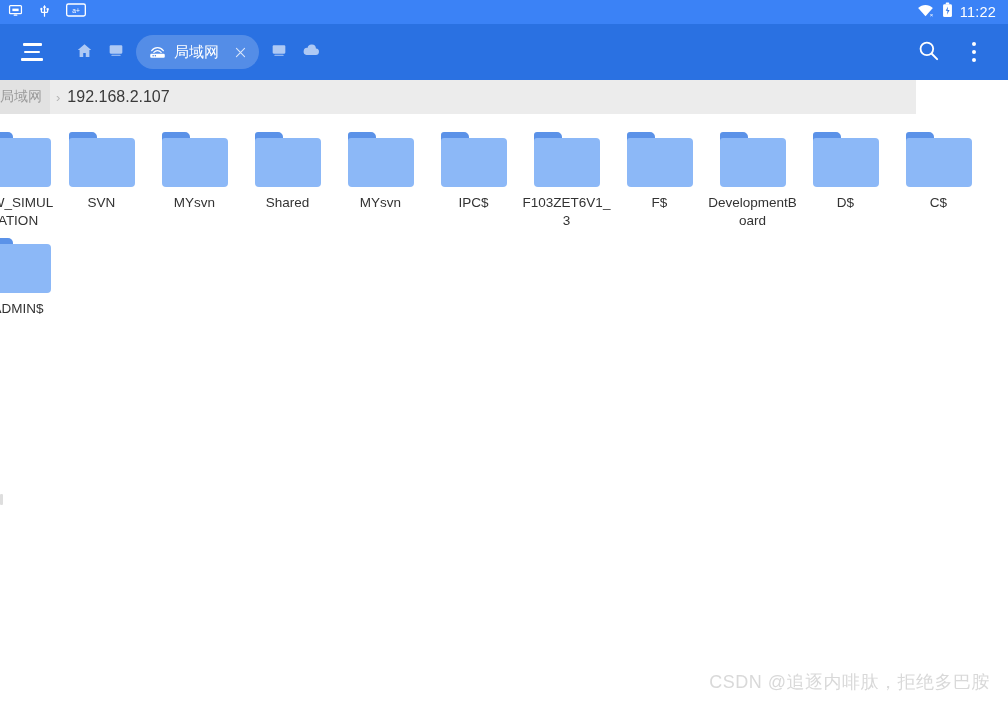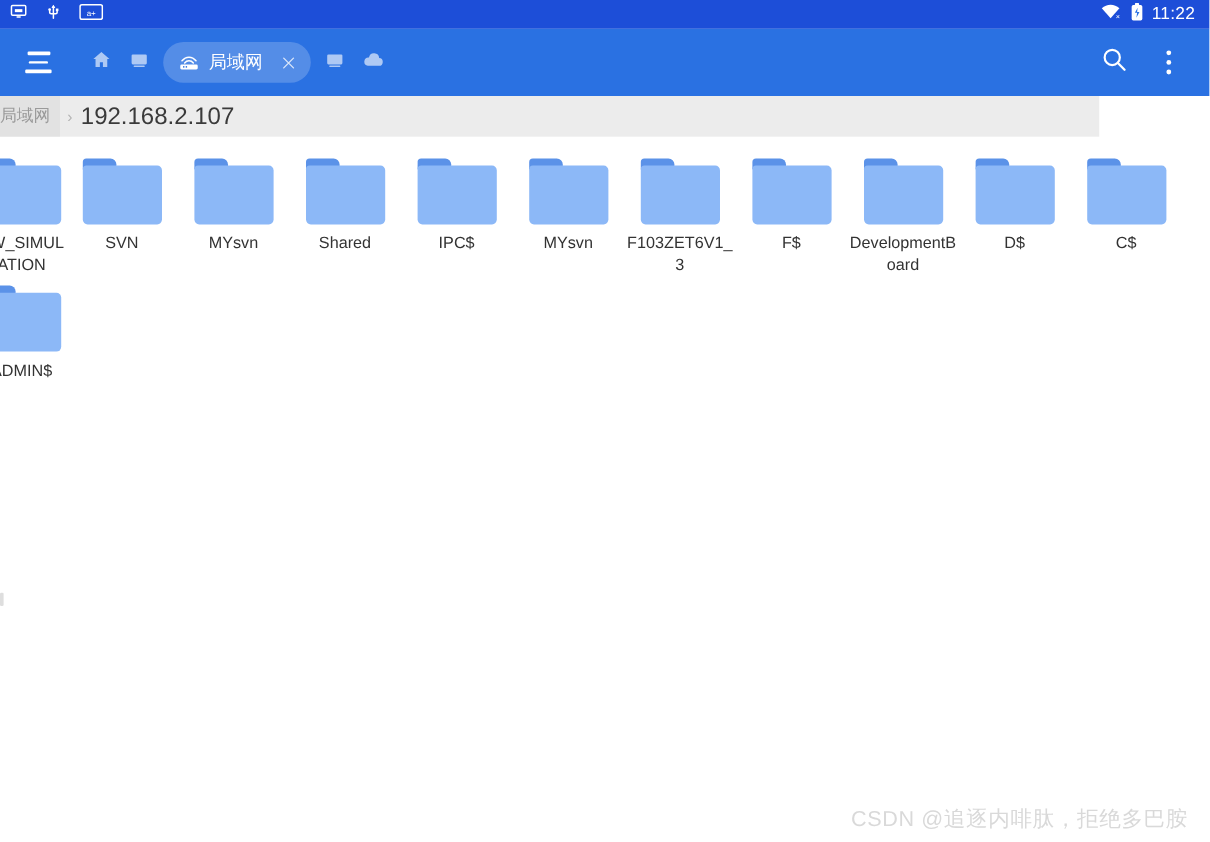--- a/index.html
+++ b/index.html
@@ -12,21 +12,21 @@
     height: 702px;
     overflow: hidden;
     font-family: "Liberation Sans", "DejaVu Sans", sans-serif;
     position: relative;
     -webkit-font-smoothing: antialiased;
   }
 
   
   .status-bar {
     height: 24px;
-    background: #1d4ed8;
+    background: #3b82f6;
     display: flex;
     align-items: center;
     justify-content: space-between;
     padding: 0 12px 0 8px;
     box-sizing: border-box;
   }
   .status-left {
     display: flex;
     align-items: center;
     gap: 14px;
@@ -174,21 +174,21 @@
     cursor: pointer;
   }
   .crumb-sep {
     color: #b4b4b4;
     font-size: 13px;
     padding: 0 7px 0 6px;
     user-select: none;
   }
   .crumb-current {
     color: #3a3a3a;
-    font-size: 20px;
+    font-size: 16px;
     cursor: pointer;
   }
 
   
   .grid {
     position: relative;
     background: #ffffff;
     padding-top: 10px;
   }
   .grid-row {
@@ -432,28 +432,28 @@
         <div class="tabtop"></div>
         <div class="body"></div>
       </div>
       <div class="cell-label">Shared</div>
     </div>
     <div class="cell">
       <div class="folder">
         <div class="tabtop"></div>
         <div class="body"></div>
       </div>
+      <div class="cell-label">MYsvn</div>
+    </div>
+    <div class="cell">
+      <div class="folder">
+        <div class="tabtop"></div>
+        <div class="body"></div>
+      </div>
       <div class="cell-label">IPC$</div>
-    </div>
-    <div class="cell">
-      <div class="folder">
-        <div class="tabtop"></div>
-        <div class="body"></div>
-      </div>
-      <div class="cell-label">MYsvn</div>
     </div>
     <div class="cell">
       <div class="folder">
         <div class="tabtop"></div>
         <div class="body"></div>
       </div>
       <div class="cell-label">F103ZET6V1_3</div>
     </div>
     <div class="cell">
       <div class="folder">

